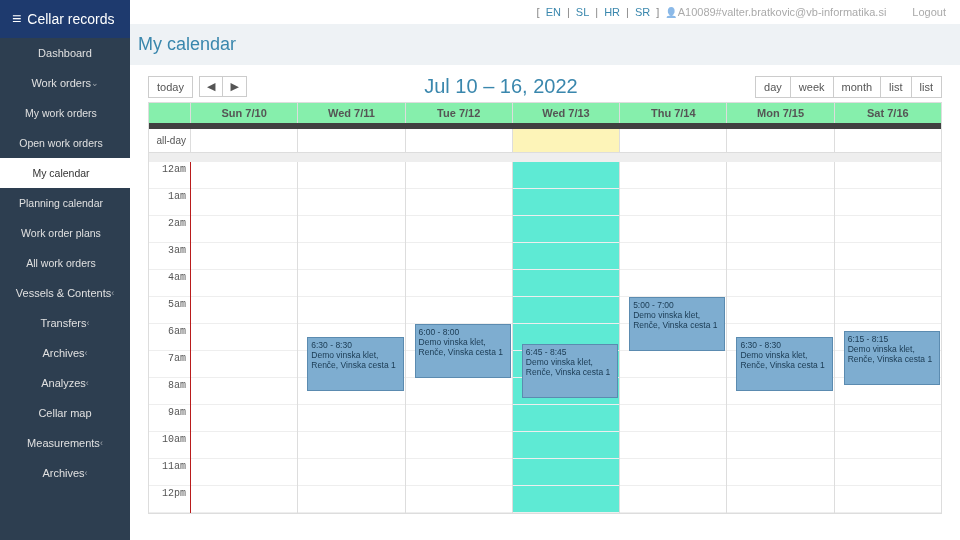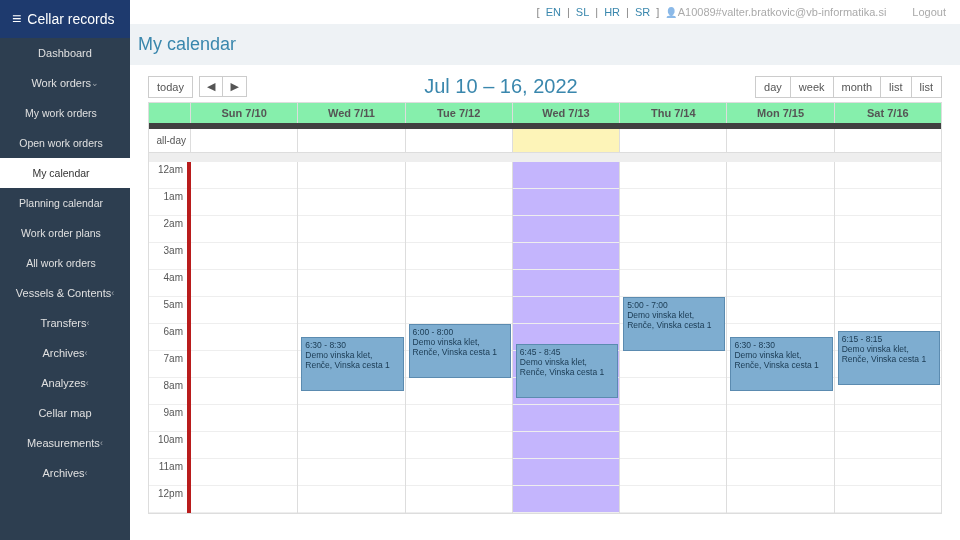--- a/index.html
+++ b/index.html
@@ -33,28 +33,28 @@
 .timecol-h { width: 42px; border-right: 1px solid #ddd; }
 .daycol-h { flex: 1; text-align: center; padding: 4px 0; font-size: 11px; font-weight: bold; border-right: 1px solid #ddd; }
 .daycol-h:last-child { border-right: none; }
 .allday-row { display: flex; border-top: 6px solid #404040; }
 .allday-label { width: 42px; font-size: 10px; text-align: right; padding: 6px 4px; border-right: 1px solid #ddd; }
 .allday-cell { flex: 1; border-right: 1px solid #ddd; min-height: 22px; }
 .allday-cell.today { background: #fdf4b8; }
 .allday-cell:last-child { border-right: none; }
 .spacer-row { height: 10px; background: #eee; border-top: 1px solid #ddd; }
 .timegrid { display: flex; position: relative; }
-.time-labels { width: 42px; border-right: 4px solid #b91c1c; }
+.time-labels { width: 42px; border-right: 1px solid #b91c1c; font-family: Liberation Mono, monospace; }
 .time-slot { height: 27px; text-align: right; padding-right: 4px; font-size: 10px; border-bottom: 1px solid #eee; display: flex; align-items: flex-start; justify-content: flex-end; padding-top: 2px; }
 .day-cols { flex: 1; display: flex; position: relative; }
 .day-col { flex: 1; border-right: 1px solid #ddd; position: relative; }
 .day-col:last-child { border-right: none; }
-.day-col.today { background: #c4b5fd; }
+.day-col.today { background: #5eead4; }
 .hour-line { height: 27px; border-bottom: 1px solid #eee; }
-.event { position: absolute; left: 3px; right: 1px; background: #7eadd0; border: 1px solid #5b8bb0; color: #1a3a52; font-size: 8.5px; padding: 2px 3px; line-height: 1.2; overflow: hidden; }
+.event { position: absolute; left: 9px; right: 1px; background: #7eadd0; border: 1px solid #5b8bb0; color: #1a3a52; font-size: 8.5px; padding: 2px 3px; line-height: 1.2; overflow: hidden; }
 .event .time { font-weight: normal; }
 .icon-user::before { content: "👤"; font-size: 10px; opacity: 0.5; }
 </style>
 </head>
 <body>
 
 <div class="app">
   <div class="sidebar">
     <div class="brand">
       <span class="burger">≡</span>

